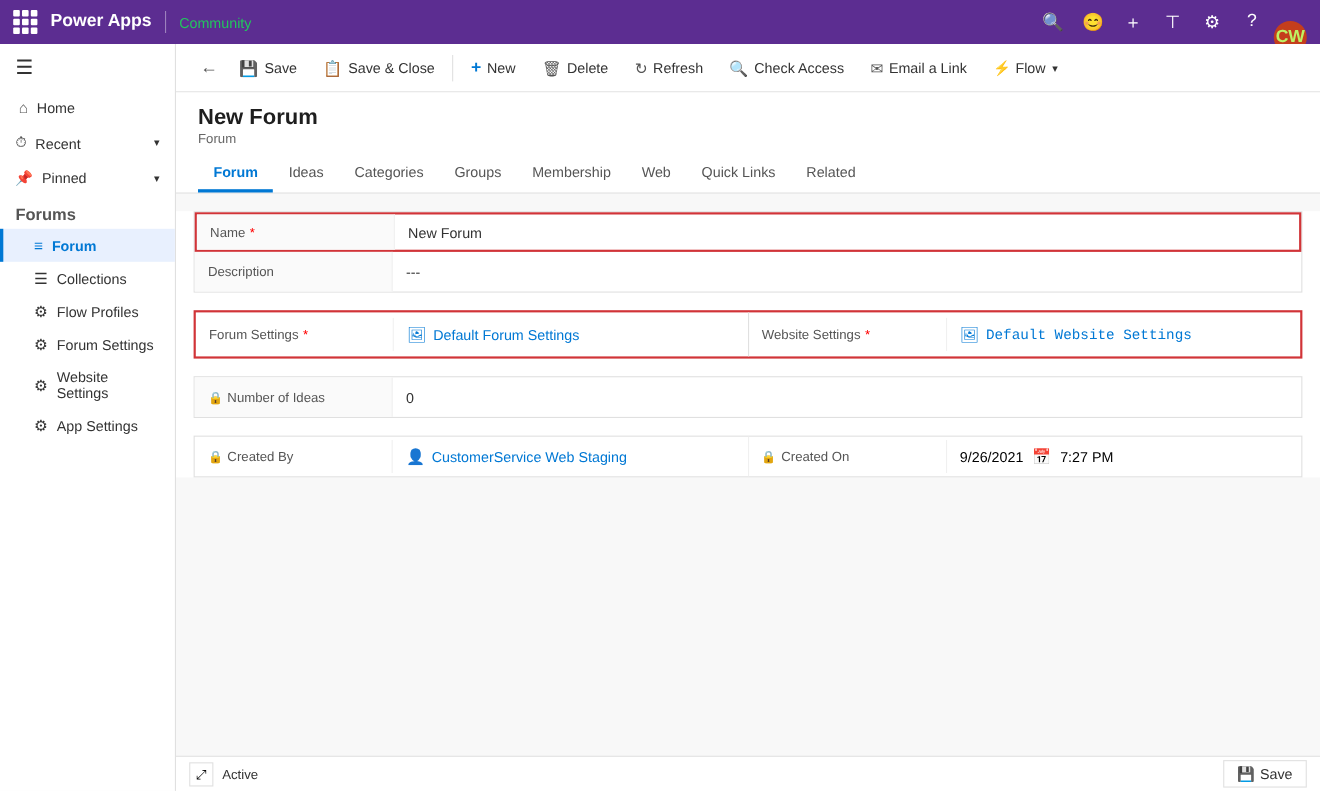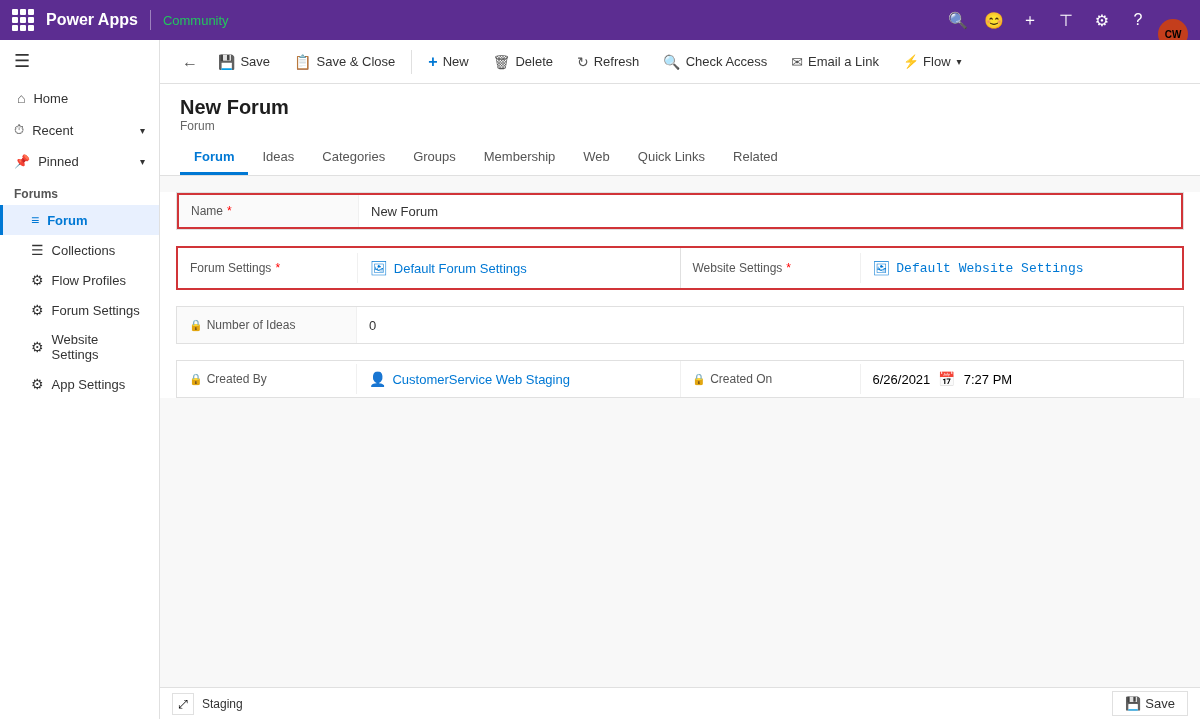--- a/index.html
+++ b/index.html
@@ -53,23 +53,23 @@
       cursor: pointer;
       color: white;
       font-size: 16px;
       background: transparent;
       border: none;
     }
     .avatar {
       width: 30px; height: 30px;
       border-radius: 50%;
       background: #c43e1c;
-      color: #000000;
+      color: #bef264;
       display: flex; align-items: center; justify-content: center;
-      font-size: 10px;
+      font-size: 16px;
       font-weight: 600;
       cursor: pointer;
       margin-top: 28px;
     }
 
     
     .layout {
       display: flex;
       height: calc(100vh - 40px);
     }
@@ -106,21 +106,21 @@
       align-items: center;
       padding: 8px 14px;
       gap: 8px;
       cursor: pointer;
       color: #333;
       font-size: 13px;
       justify-content: space-between;
     }
     .sidebar-item-expand .left { display: flex; align-items: center; gap: 8px; }
     .sidebar-section {
-      font-size: 12px;
+      font-size: 15px;
       font-weight: 600;
       color: #555;
       padding: 10px 14px 4px 14px;
       text-transform: none;
     }
     .sidebar-sub-item {
       display: flex;
       align-items: center;
       padding: 7px 14px 7px 28px;
       gap: 8px;
@@ -465,20 +465,28 @@
           <div style="display:flex; align-items:stretch; border: 2px solid #d13438; min-height:36px;">
             <div style="width:180px; flex-shrink:0; padding:8px 12px; font-size:12px; color:#555; display:flex; align-items:center; gap:4px; background:#fafafa; border-right:1px solid #f0f0f0;">
               <span>Name</span>
               <span style="color:red;">*</span>
             </div>
             <div style="flex:1; padding:8px 12px; font-size:13px; color:#333; display:flex; align-items:center;">
               <span>New Forum</span>
             </div>
           </div>
 
+          <div class="form-row">
+            <div class="field-label">
+              <span>Description</span>
+            </div>
+            <div class="field-value">
+              <span>---</span>
+            </div>
+          </div>
 
         </div>
 
         <div style="margin: 16px; border: 2px solid #d13438; background:white;">
           <div style="display:flex; align-items:stretch; min-height:40px;">
 
             <div style="flex:1; display:flex; align-items:center;">
               <div style="width:180px; flex-shrink:0; padding:8px 12px; font-size:12px; color:#555; display:flex; align-items:center; gap:4px; border-right:1px solid #f0f0f0;">
                 <span>Forum Settings</span>
                 <span style="color:red;">*</span>
@@ -529,38 +537,38 @@
                 <span style="color:#0078d4; cursor:pointer;">CustomerService Web Staging</span>
               </div>
             </div>
 
             <div style="flex:1; display:flex; align-items:center;">
               <div style="width:180px; flex-shrink:0; padding:8px 12px; font-size:12px; color:#555; display:flex; align-items:center; gap:4px; border-right:1px solid #f0f0f0;">
                 <span style="font-size:11px;">🔒</span>
                 <span>Created On</span>
               </div>
               <div style="flex:1; padding:8px 12px; display:flex; align-items:center; gap:8px;">
-                <span>6/26/2021</span>
+                <span>9/26/2021</span>
                 <span style="font-size:14px; color:#555;">📅</span>
                 <span>7:27 PM</span>
               </div>
             </div>
 
           </div>
         </div>
 
       </div>
     </div>
 
     <div class="status-bar">
       <div class="status-left">
         <button class="status-expand-btn">
           <span>⤢</span>
         </button>
-        <span class="status-badge">Staging</span>
+        <span class="status-badge">Active</span>
       </div>
       <div class="status-right">
         <button class="status-save-btn">
           <span>💾</span>
           <span>Save</span>
         </button>
       </div>
     </div>
 
   </div>

